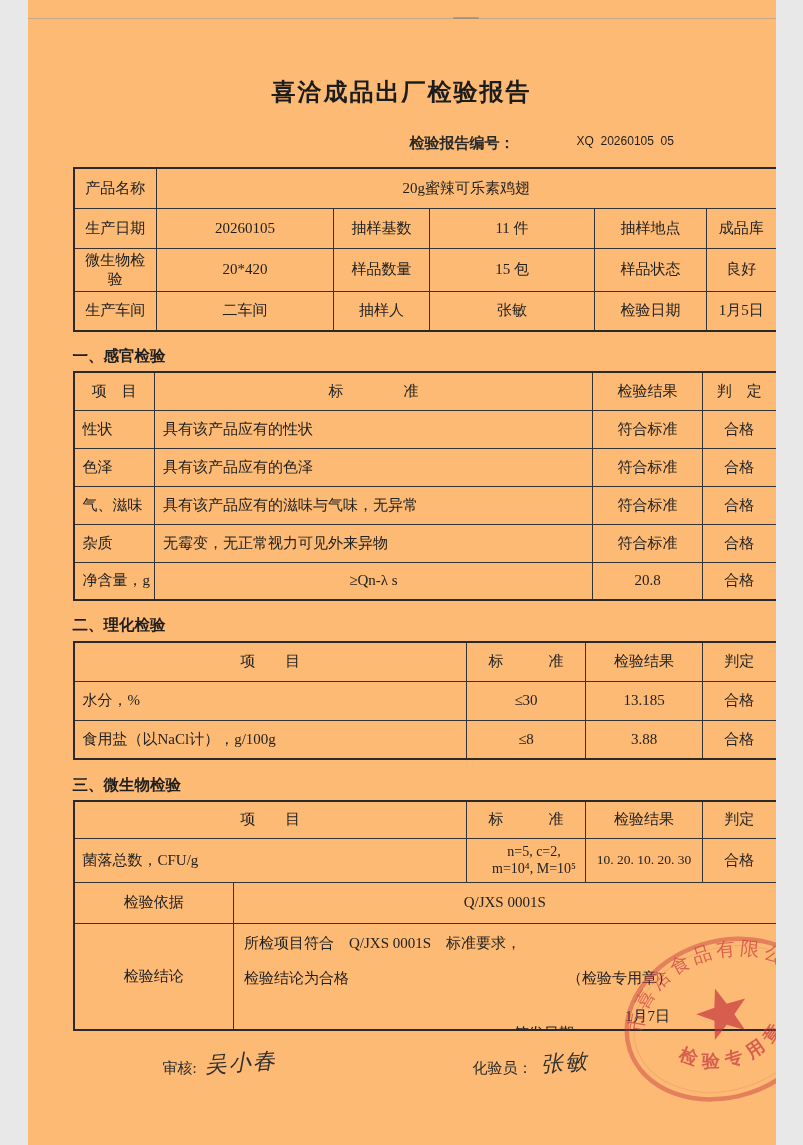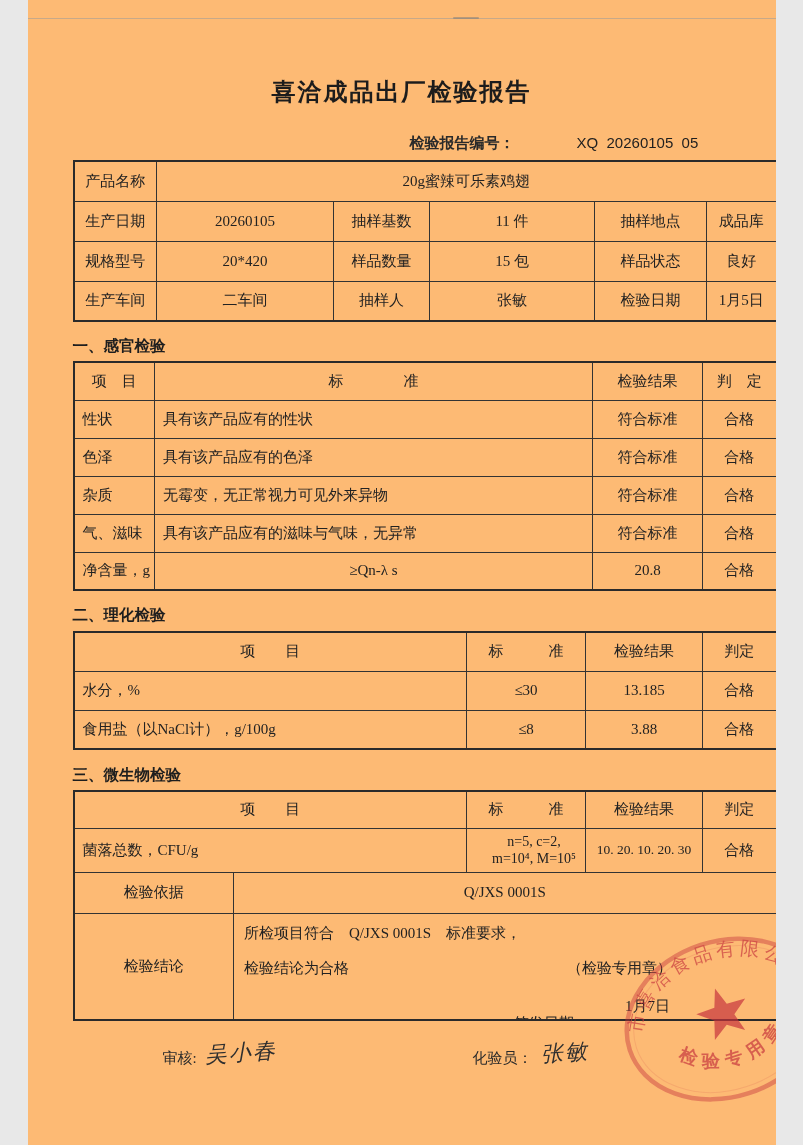--- a/index.html
+++ b/index.html
@@ -24,27 +24,27 @@
   }
   .report-line { position:relative; margin-top:28px; height:22px; }
   .report-line .label {
     position:absolute; left:382px; top:0;
     font-family:"Liberation Sans","DejaVu Sans",sans-serif;
     font-weight:600; font-size:15px; color:#2a2a2a;
   }
   .report-line .value {
     position:absolute; left:549px; top:0;
     font-family:"Liberation Sans","DejaVu Sans",sans-serif;
-    font-size:15px; color:#1f1f1f; white-space:pre;
+    font-size:12px; color:#1f1f1f; white-space:pre;
   }
 
   table { border-collapse:collapse; table-layout:fixed; margin-left:45px; width:703px; }
   table { border:2px solid #2a2a2a; }
   td { border:1px solid #333; font-size:15px; text-align:center; vertical-align:middle; padding:2px 4px; overflow:hidden; }
-  .t1 { margin-top:4px; }
+  .t1 { margin-top:11px; }
   .t1 td { height:40px; }
   .sec-heading {
     margin:14px 0 4px 45px;
     font-family:"Liberation Sans","DejaVu Sans",sans-serif;
     font-weight:700; font-size:15.5px; color:#1e1e1e;
   }
   .t2 td { height:38px; }
   .t2 .left, .t3 .left, .t4 .left { text-align:left; padding-left:8px; }
   .t3 { margin-top:5px; }
   .t3 td { height:39px; }
@@ -110,21 +110,21 @@
     </tr>
     <tr>
       <td>生产日期</td>
       <td>20260105</td>
       <td>抽样基数</td>
       <td>11 件</td>
       <td>抽样地点</td>
       <td>成品库</td>
     </tr>
     <tr>
-      <td>规格型号</td>
+      <td>微生物检验</td>
       <td>20*420</td>
       <td>样品数量</td>
       <td>15 包</td>
       <td>样品状态</td>
       <td>良好</td>
     </tr>
     <tr>
       <td>生产车间</td>
       <td>二车间</td>
       <td>抽样人</td>
@@ -156,28 +156,28 @@
       <td>符合标准</td>
       <td>合格</td>
     </tr>
     <tr>
       <td class="left">色泽</td>
       <td class="left">具有该产品应有的色泽</td>
       <td>符合标准</td>
       <td>合格</td>
     </tr>
     <tr>
+      <td class="left">气、滋味</td>
+      <td class="left">具有该产品应有的滋味与气味，无异常</td>
+      <td>符合标准</td>
+      <td>合格</td>
+    </tr>
+    <tr>
       <td class="left">杂质</td>
       <td class="left">无霉变，无正常视力可见外来异物</td>
-      <td>符合标准</td>
-      <td>合格</td>
-    </tr>
-    <tr>
-      <td class="left">气、滋味</td>
-      <td class="left">具有该产品应有的滋味与气味，无异常</td>
       <td>符合标准</td>
       <td>合格</td>
     </tr>
     <tr>
       <td class="left">净含量，g</td>
       <td>≥Qn-λ s</td>
       <td>20.8</td>
       <td>合格</td>
     </tr>
   </tbody>

